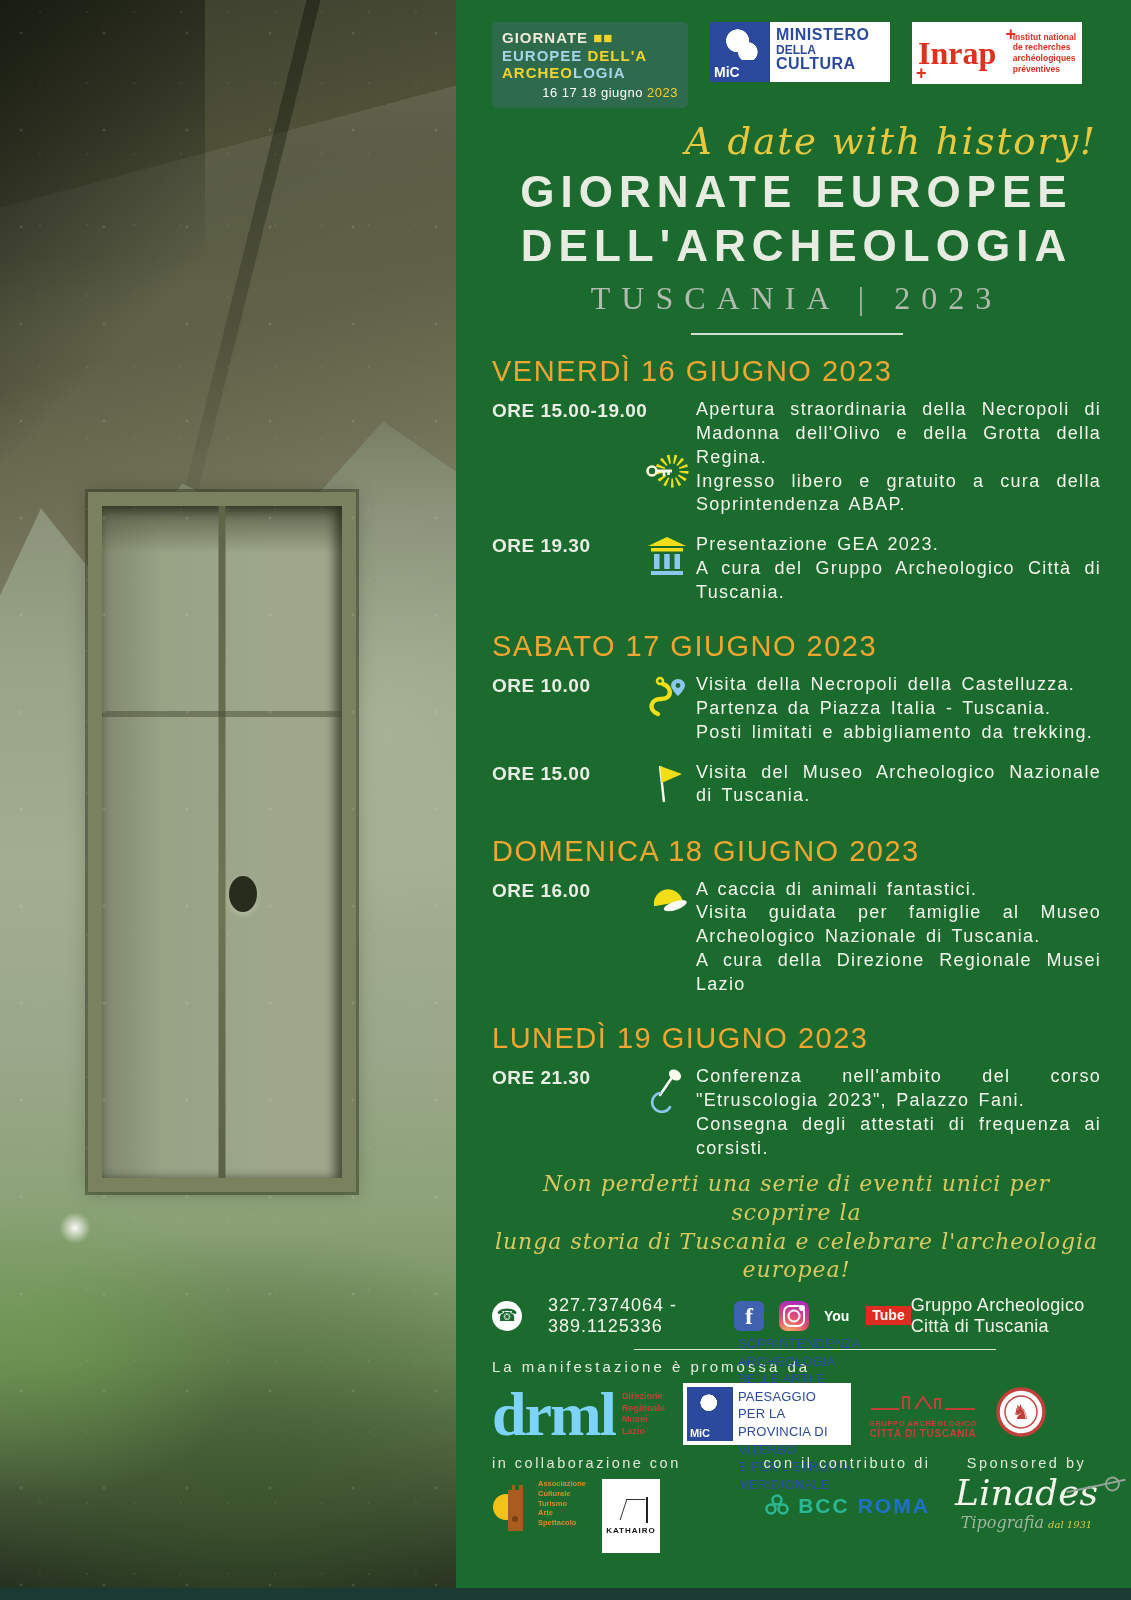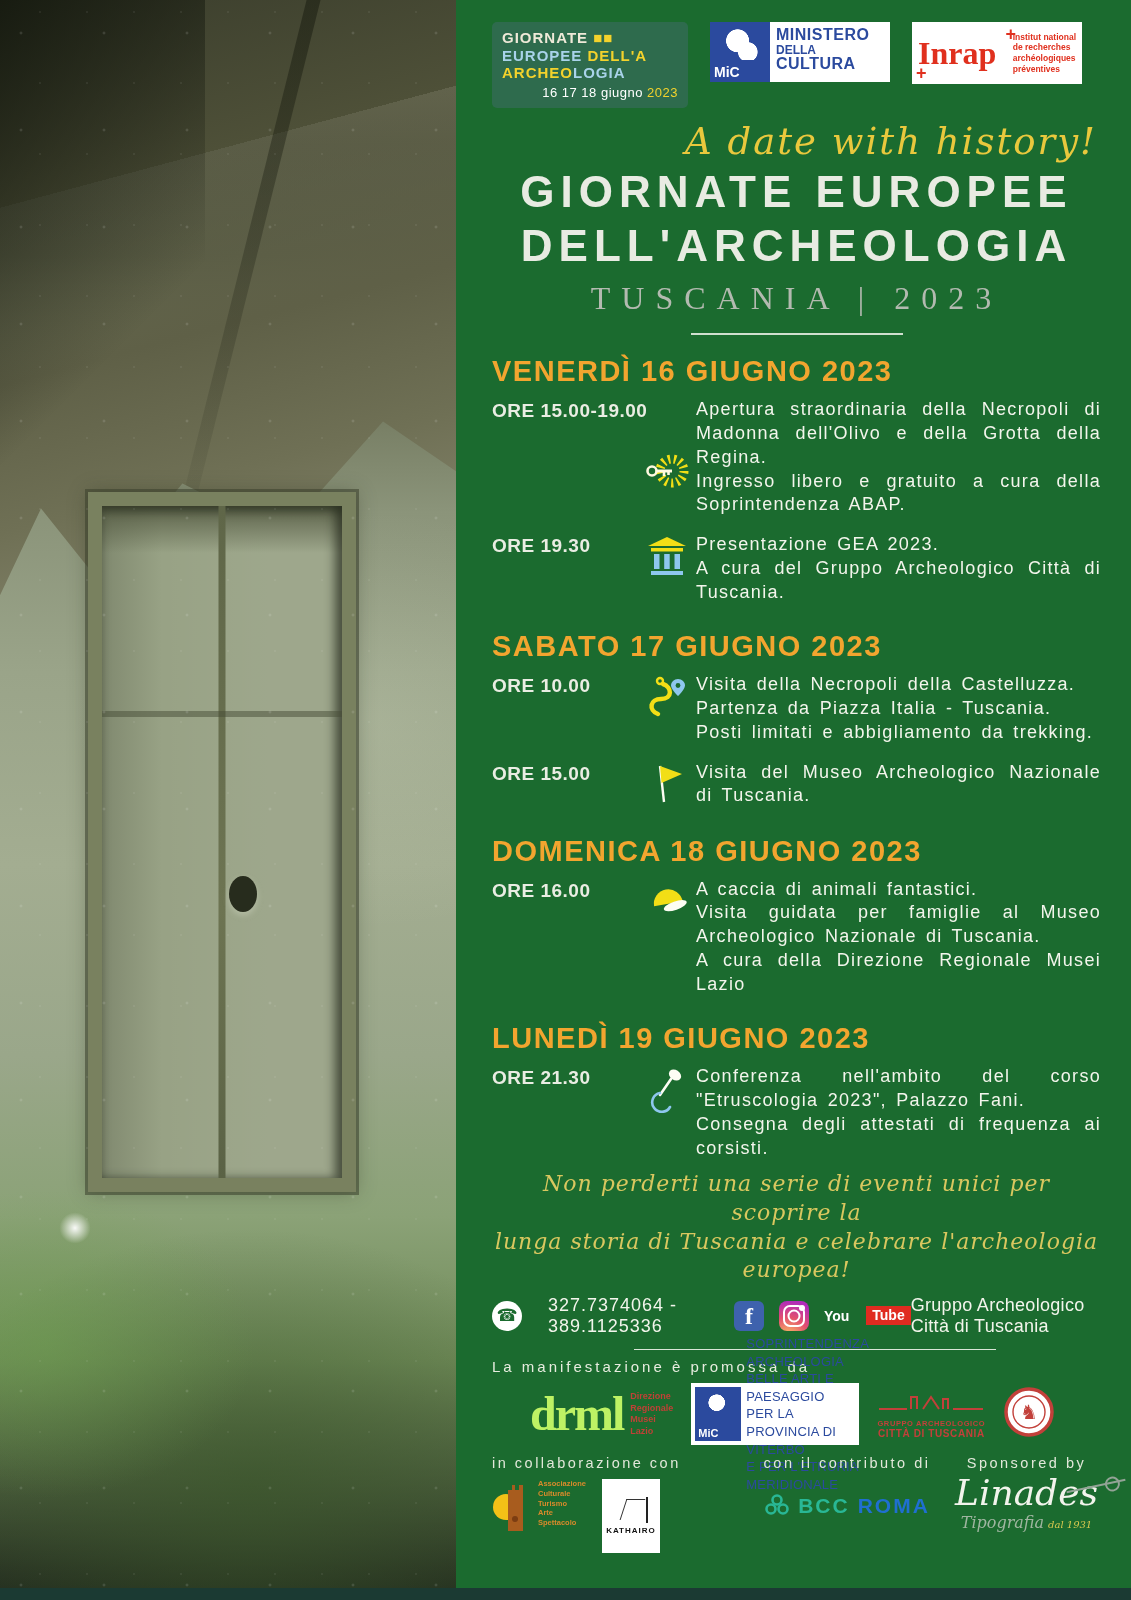--- a/index.html
+++ b/index.html
@@ -69,21 +69,21 @@
   .inrap-desc span { display: block; color: #e0301e; font-size: 8.5px; line-height: 1.25; font-weight: 700; }
 
   
   .tagline { text-align: right; font-family: "DejaVu Serif", serif; font-style: italic;
     font-size: 37px; color: #e9c83d; padding-right: 4px; margin-top: 12px; letter-spacing: 2px; }
   .title { text-align: center; color: #e8ebe2; font-size: 44px; font-weight: 700; letter-spacing: 6px; line-height: 1.22; margin-top: 2px; }
   .subtitle { text-align: center; font-family: "Liberation Serif", serif; font-size: 32px; color: #b3bab0; letter-spacing: 11px; margin-top: 8px; }
   .title-divider { width: 212px; height: 2px; background: rgba(240,243,235,.85); margin: 16px auto 0; }
 
   
-  .section-heading { margin: 26px 0 10px; font-size: 29px; font-weight: 700; color: #f2a52f; letter-spacing: 1.5px; }
+  .section-heading { margin: 26px 0 10px; font-size: 29px; font-weight: 400; color: #f2a52f; letter-spacing: 1.5px; }
   .section-heading.first { margin-top: 20px; }
   .event { display: flex; margin-top: 8px; }
   .event + .event { margin-top: 16px; }
   .event-left { flex: 0 0 204px; display: grid; grid-template-columns: 1fr 58px; align-items: start; }
   .event-time { grid-column: 1; font-weight: 700; font-size: 19px; color: #eaede3; letter-spacing: .5px; padding-top: 2px; white-space: nowrap; }
   .event-icon { grid-column: 2; justify-self: center; margin-top: 0px; }
   .event-left.wide .event-time { grid-column: 1 / span 2; }
   .event-left.wide .event-icon { grid-row: 2; margin-top: 6px; }
   .event-text { flex: 1; text-align: justify; }
   .event-text p { font-size: 18px; line-height: 1.32; letter-spacing: 1.3px; word-spacing: 3px; color: #f3f5ec; }
@@ -110,21 +110,21 @@
   .yt-you { color: #fff; font-weight: 700; font-size: 14px; }
   .yt-tube { background: #e02b20; color: #fff; font-weight: 700; font-size: 14px; border-radius: 0; padding: 1px 6px 2px; }
   .org { margin-left: auto; font-size: 18px; letter-spacing: .3px; }
 
   .sep-line { width: 362px; height: 1.5px; background: rgba(250,252,246,.85); margin: 12px 0 0 142px; }
 
   
   .promossa-label { margin-top: 8px; font-size: 15px; letter-spacing: 3px; color: #e7ecdf; }
   .promoters { display: flex; align-items: center; gap: 18px; margin-top: 8px; }
   .drml { display: flex; align-items: center; gap: 7px; }
-  .drml-name { font-family: "Liberation Serif", serif; font-weight: 700; font-size: 48px; color: #bef264; line-height: .85; letter-spacing: -2px; margin-left: 38px; }
+  .drml-name { font-family: "Liberation Serif", serif; font-weight: 700; font-size: 62px; color: #7dd3fc; line-height: .85; letter-spacing: -2px; }
   .drml-cap span { display: block; font-size: 9px; color: #bf4136; line-height: 1.3; font-weight: 700; }
   .soprint-box { background: #fff; width: 168px; height: 62px; display: flex; align-items: center; padding: 4px; gap: 5px; }
   .soprint-mic { width: 46px; height: 54px; background: #2b4a9e; position: relative; flex: 0 0 46px; }
   .soprint-mic::before { content:""; position:absolute; left:10px; top:4px; width:26px; height:26px;
     background: radial-gradient(circle at 45% 45%, #fff 0 40%, transparent 42%); }
   .soprint-abbr { position: absolute; left: 3px; bottom: 2px; color: #fff; font-weight: 700; font-size: 11px; }
   .soprint-lines span { display: block; font-size: 13px; color: #2b4a9e; font-weight: 400; line-height: 1.35; letter-spacing: .2px; }
   .gruppo { text-align: center; }
   .gruppo .g1 { font-size: 7.5px; color: #c2403a; font-weight: 700; letter-spacing: .6px; margin-top: 2px; }
   .gruppo .g2 { font-size: 10px; color: #c2403a; font-weight: 800; letter-spacing: .6px; }

